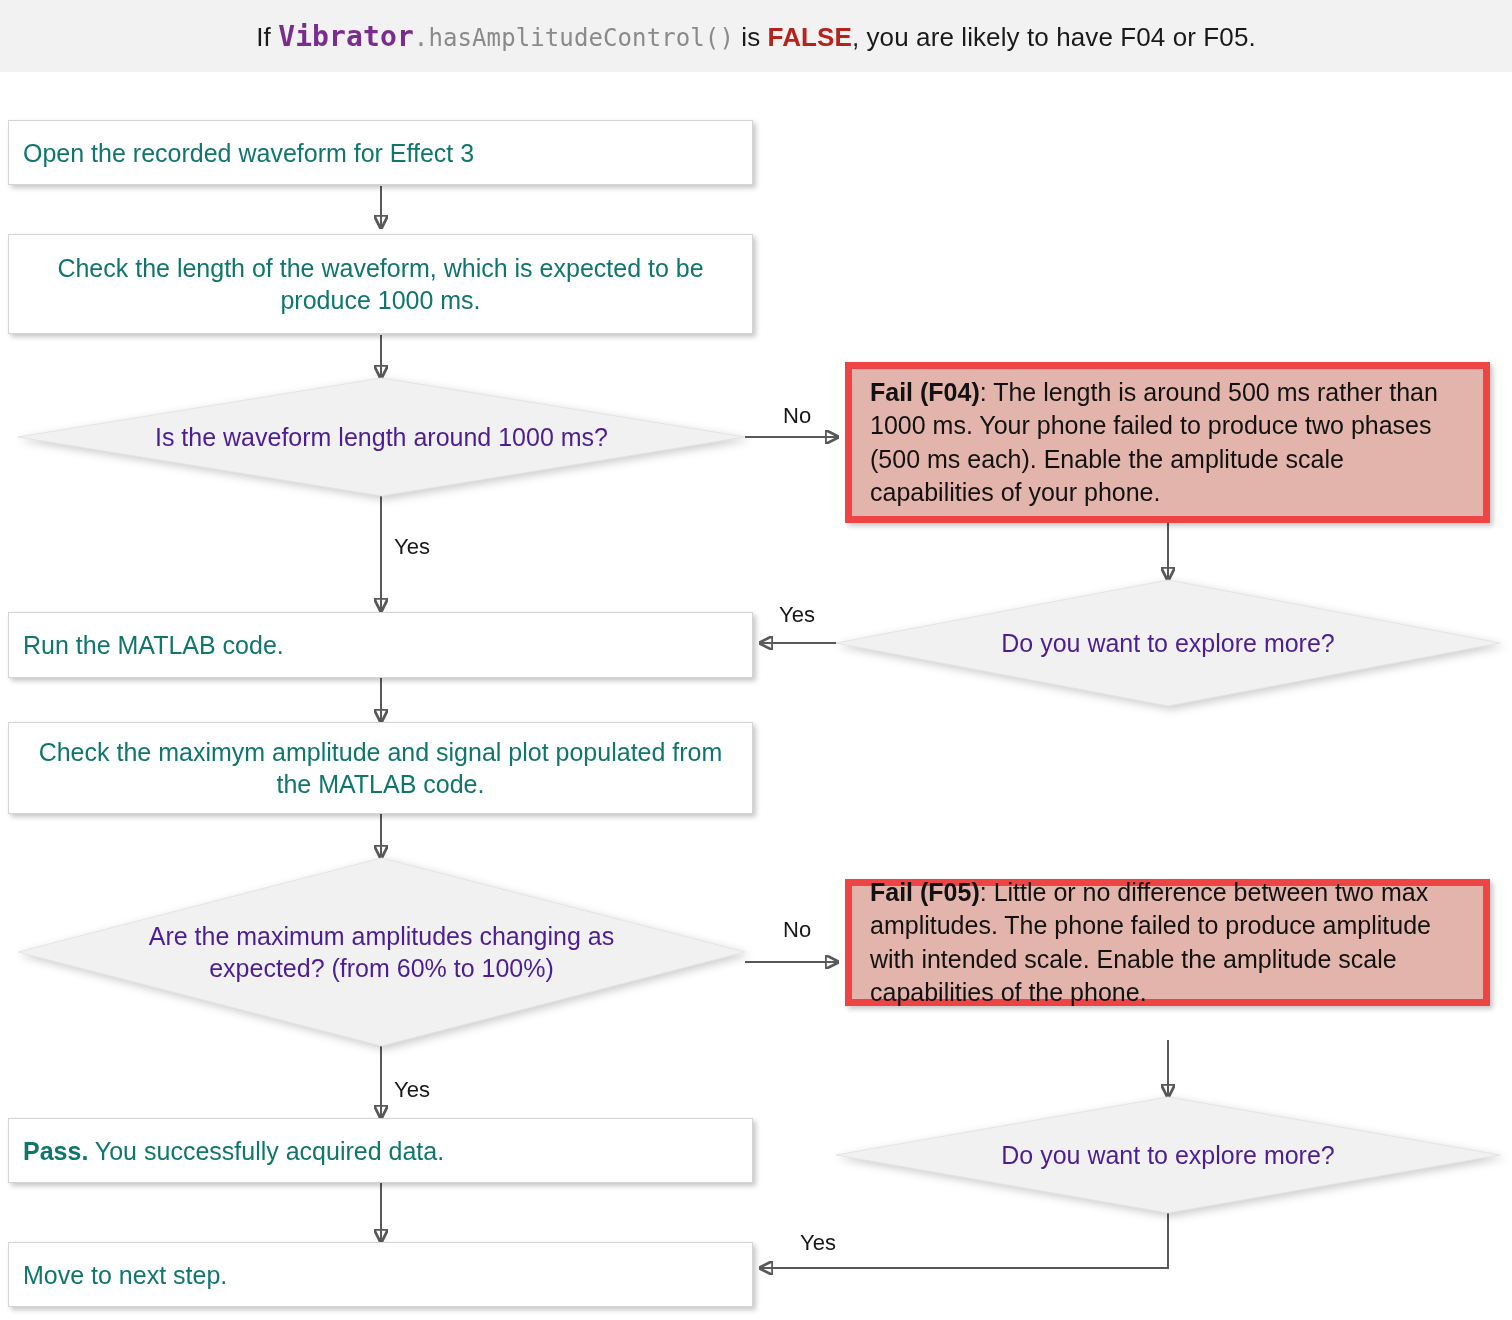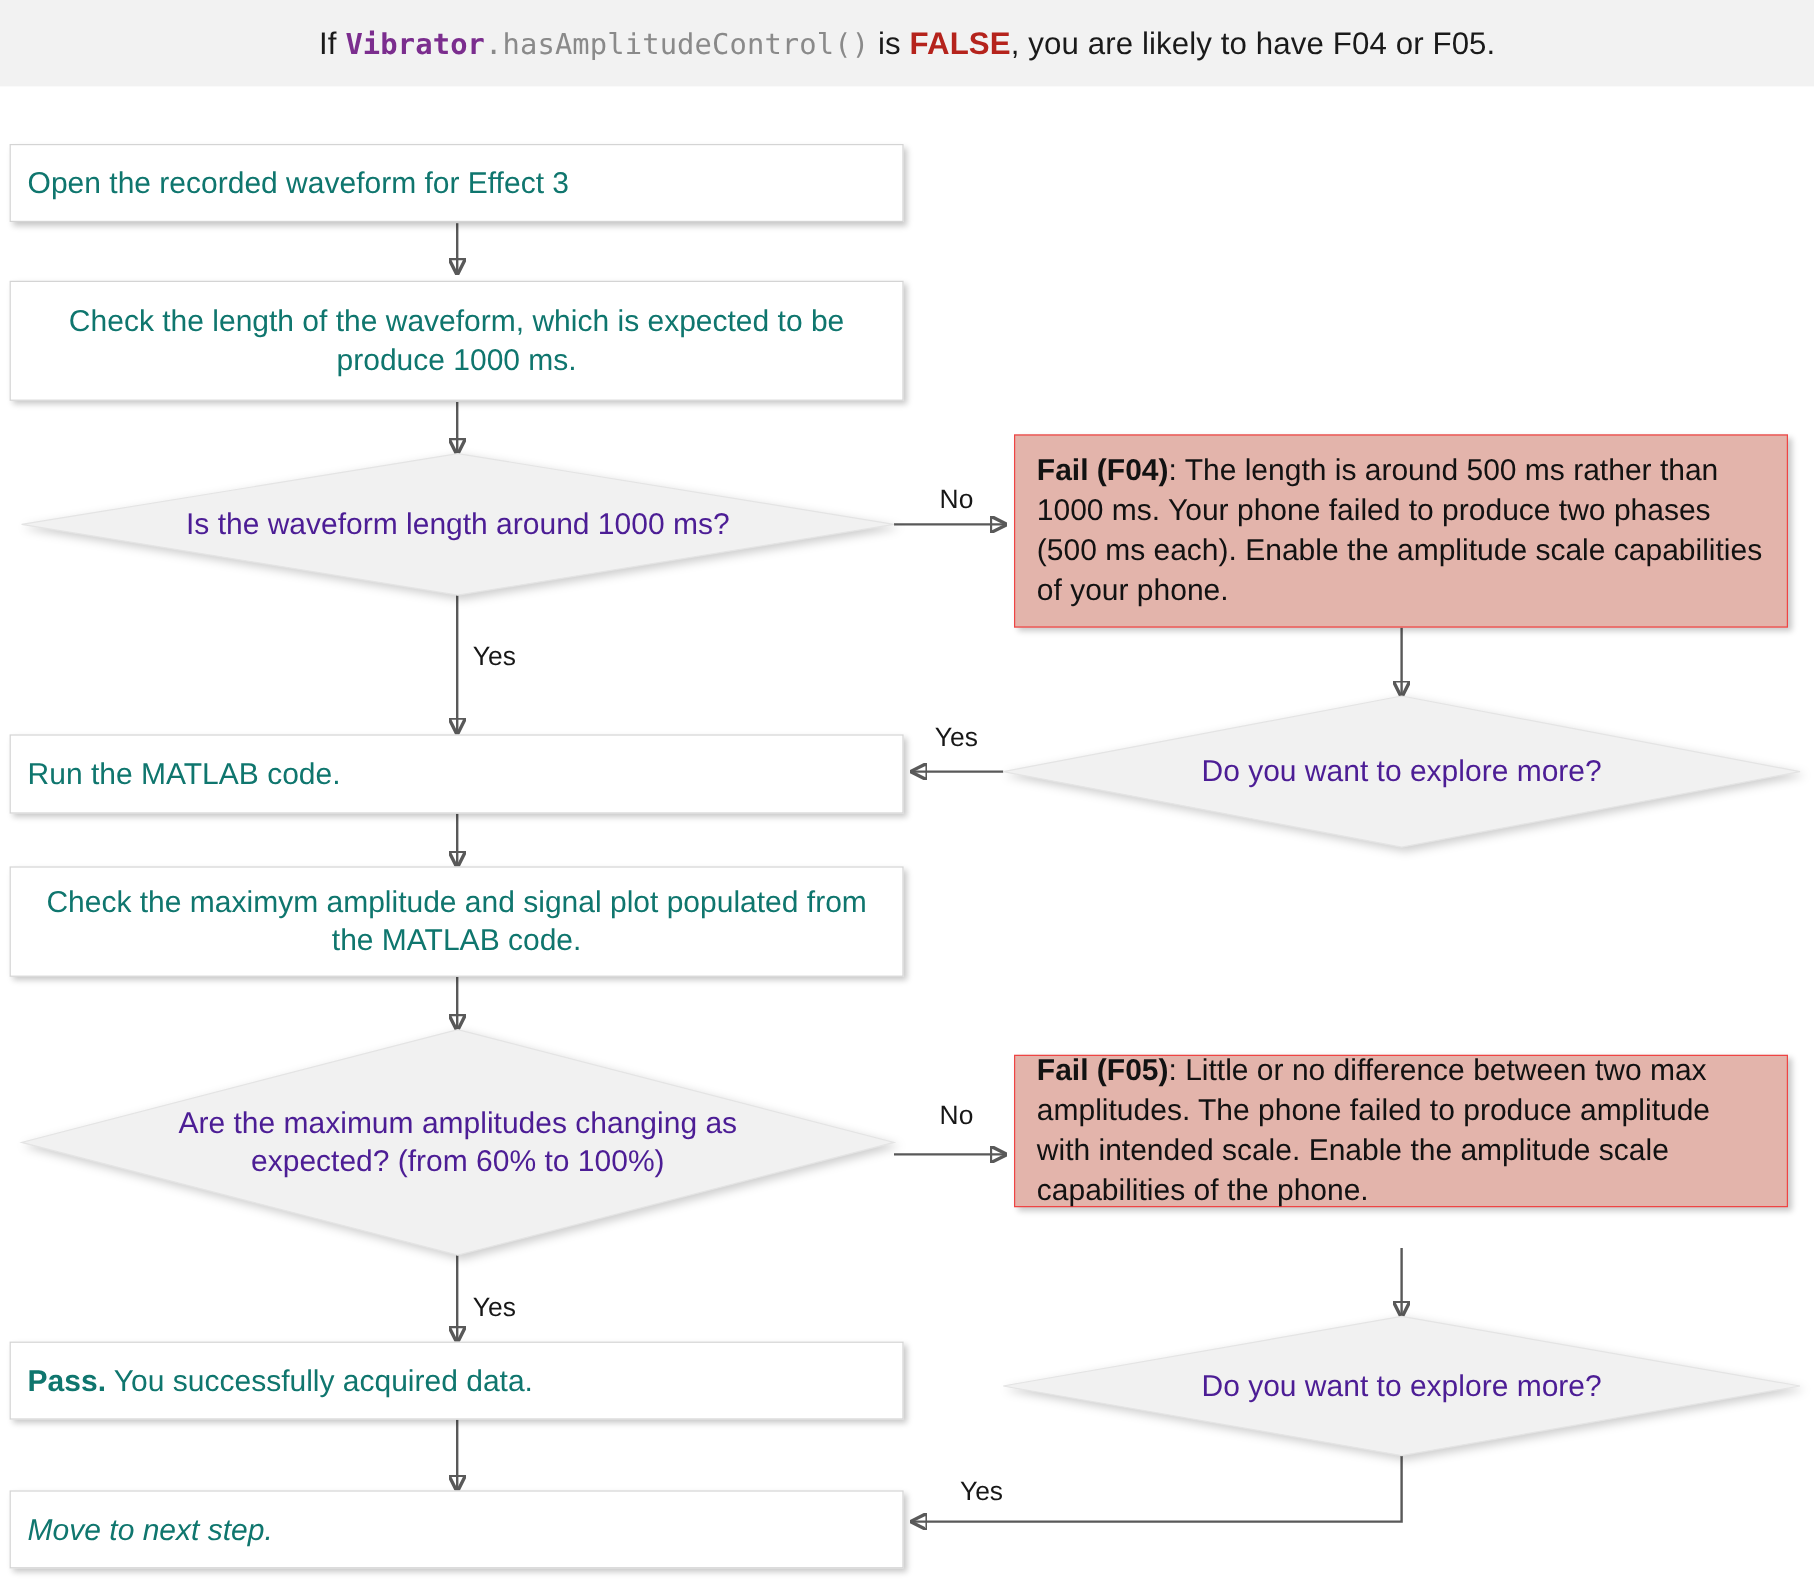--- a/index.html
+++ b/index.html
@@ -29,21 +29,21 @@
   .header-text {
     font-size: 26px;
     color: #1a1a1a;
     white-space: nowrap;
     letter-spacing: .1px;
   }
   .code-cls {
     font-family: "DejaVu Sans Mono", "Liberation Mono", monospace;
     font-weight: bold;
     color: #7b2d8e;
-    font-size: 24px;
+    font-size: 28px;
   }
   .code-mth {
     font-family: "DejaVu Sans Mono", "Liberation Mono", monospace;
     color: #8a8a8a;
     font-size: 24px;
   }
   .kw-false {
     font-weight: bold;
     color: #b5231c;
   }
@@ -85,21 +85,21 @@
     text-align: center;
     font-size: 25px;
     color: #4c1d95;
     line-height: 1.3;
     padding: 0 16%;
   }
 
   
   .fail-box {
     background: #e3b4ab;
-    border: 1px solid #ef4444;
+    border: 7px solid #ef4444;
     box-shadow: 3px 3px 5px rgba(0,0,0,0.22);
     font-size: 25px;
     color: #121212;
     line-height: 1.33;
     padding: 14px 18px;
     text-align: left;
     display: flex;
     align-items: center;
   }
   .fail-box b { font-weight: bold; }
@@ -215,21 +215,21 @@
     <svg width="664" height="116" viewBox="0 0 664 116" aria-hidden="true">
       <polygon points="332,0 664,58 332,116 0,58" fill="#f1f1f1" stroke="#e4e4e4" stroke-width="1" style="filter: drop-shadow(3px 3px 4px rgba(0,0,0,0.20));"></polygon>
     </svg>
     <div class="dtext">Do you want to explore more?</div>
   </div>
 
   <div class="node box" style="left:8px; top:1118px; width:745px; height:65px;">
     <span class="box-text"><b>Pass.</b><span> You successfully acquired data.</span></span>
   </div>
 
-  <div class="node box" style="left:8px; top:1242px; width:745px; height:65px;font-style:italic;">
+  <div class="node box" style="left:8px; top:1242px; width:745px; height:65px;">
     <span class="box-text">Move to next step.</span>
   </div>
 
   <div class="edge-label" style="left:783px; top:403px;">No</div>
 
   <div class="edge-label" style="left:394px; top:534px;">Yes</div>
 
   <div class="edge-label" style="left:779px; top:602px;">Yes</div>
 
   <div class="edge-label" style="left:783px; top:917px;">No</div>

